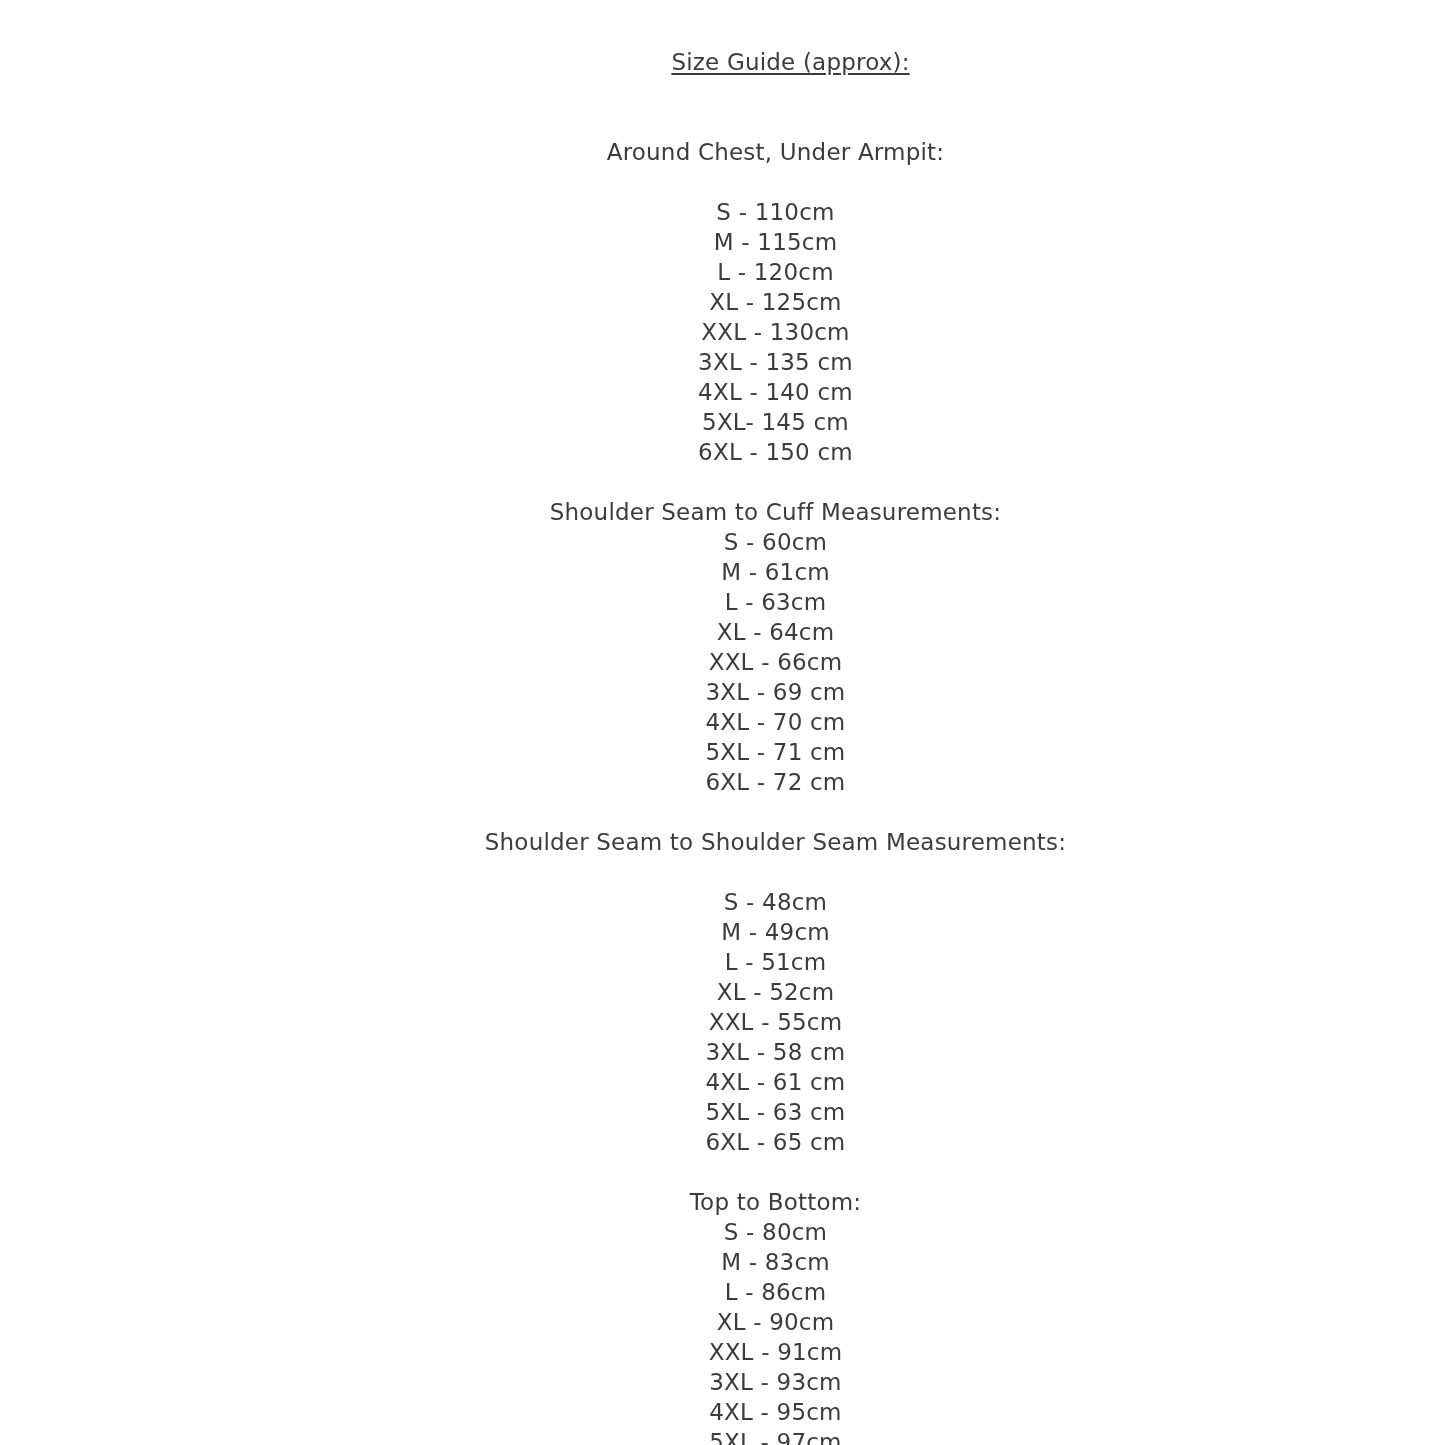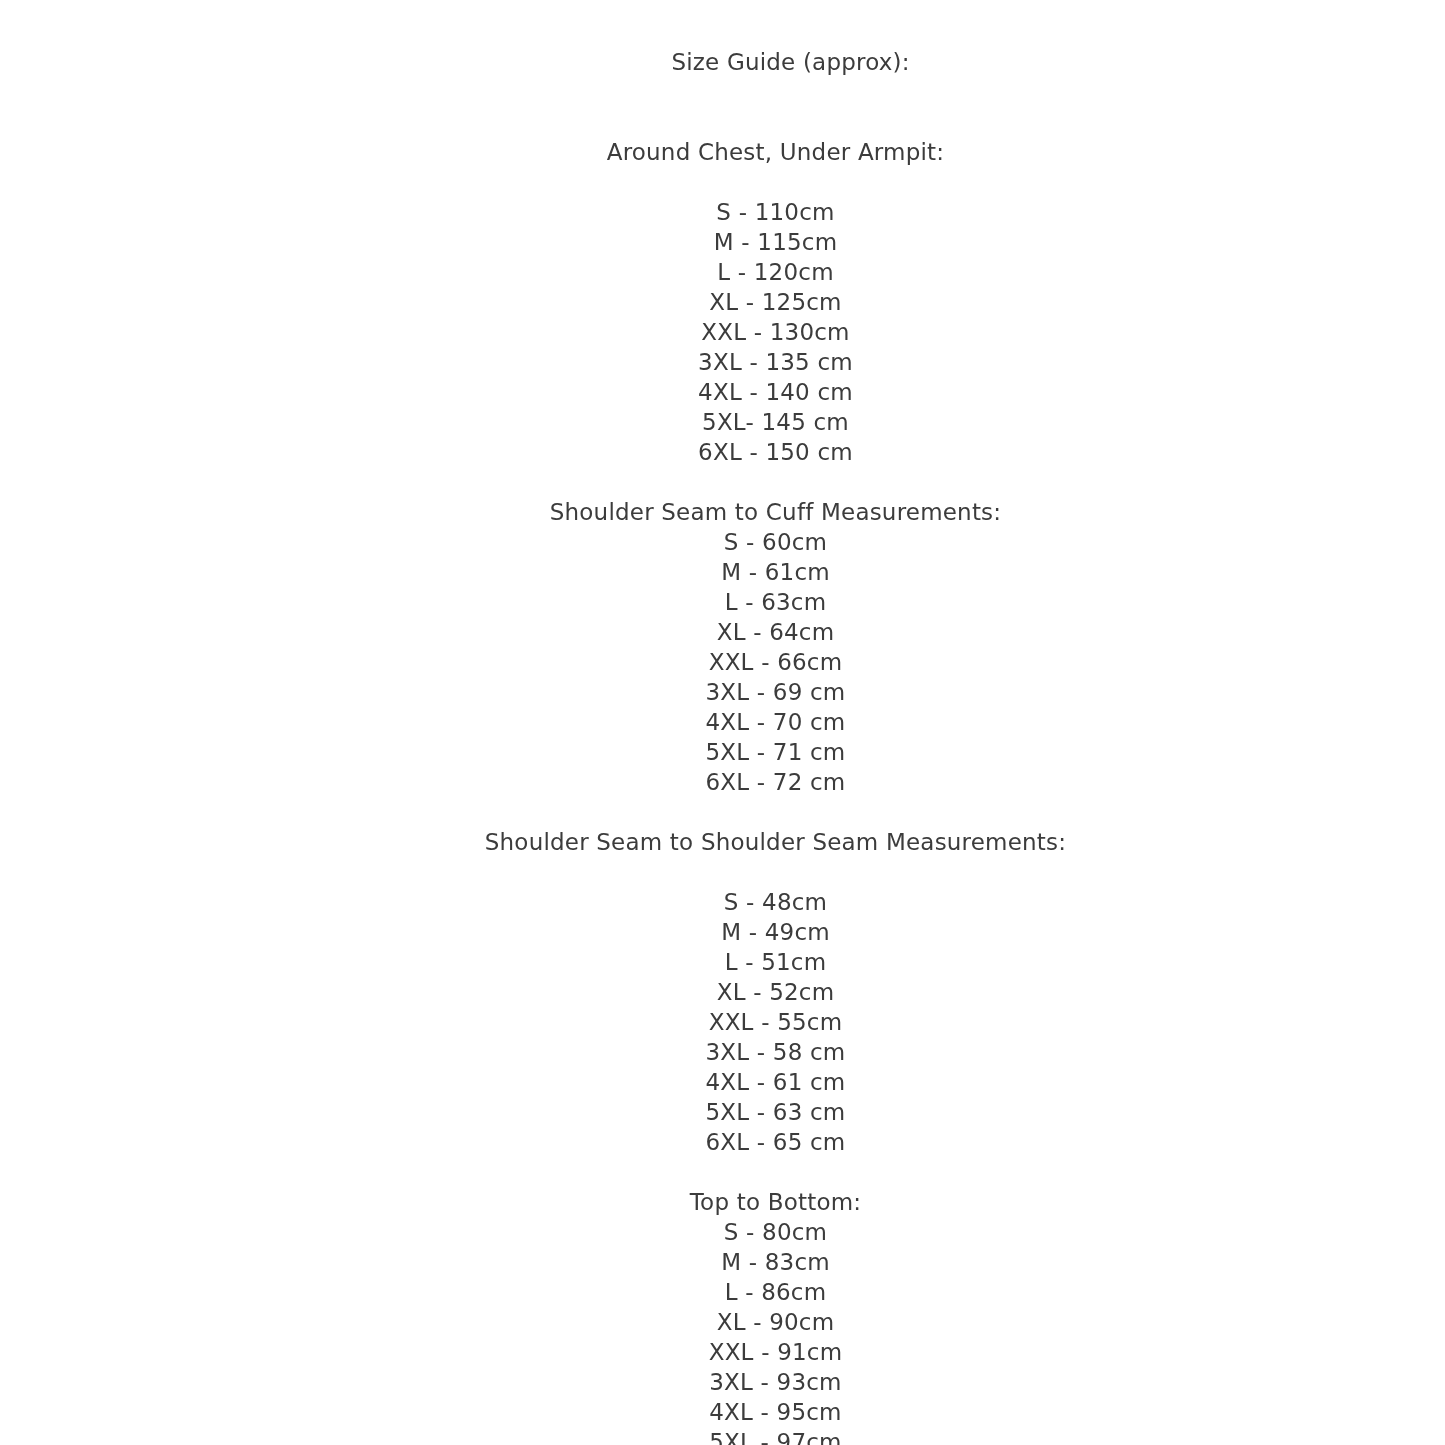--- a/index.html
+++ b/index.html
@@ -21,21 +21,21 @@
     transform: translateX(53px); 
     text-align: center;
     font-family: "DejaVu Sans", "Liberation Sans", sans-serif;
     font-size: 23px;
     line-height: 30px;
     color: var(--text-color);
     letter-spacing: 0.2px;
   }
   .line { min-height: 30px; white-space: pre; }
   .blank { height: 30px; }
-  .title-line span { text-underline-offset: 3px; }
+  .title-line span { text-decoration: underline; text-underline-offset: 3px; }
 </style>
 </head>
 <body>
 
 <div class="doc">
   <div class="line title-line">
     <span>Size Guide (approx):</span>
   </div>
   <div class="blank"></div>
   <div id="sections">

